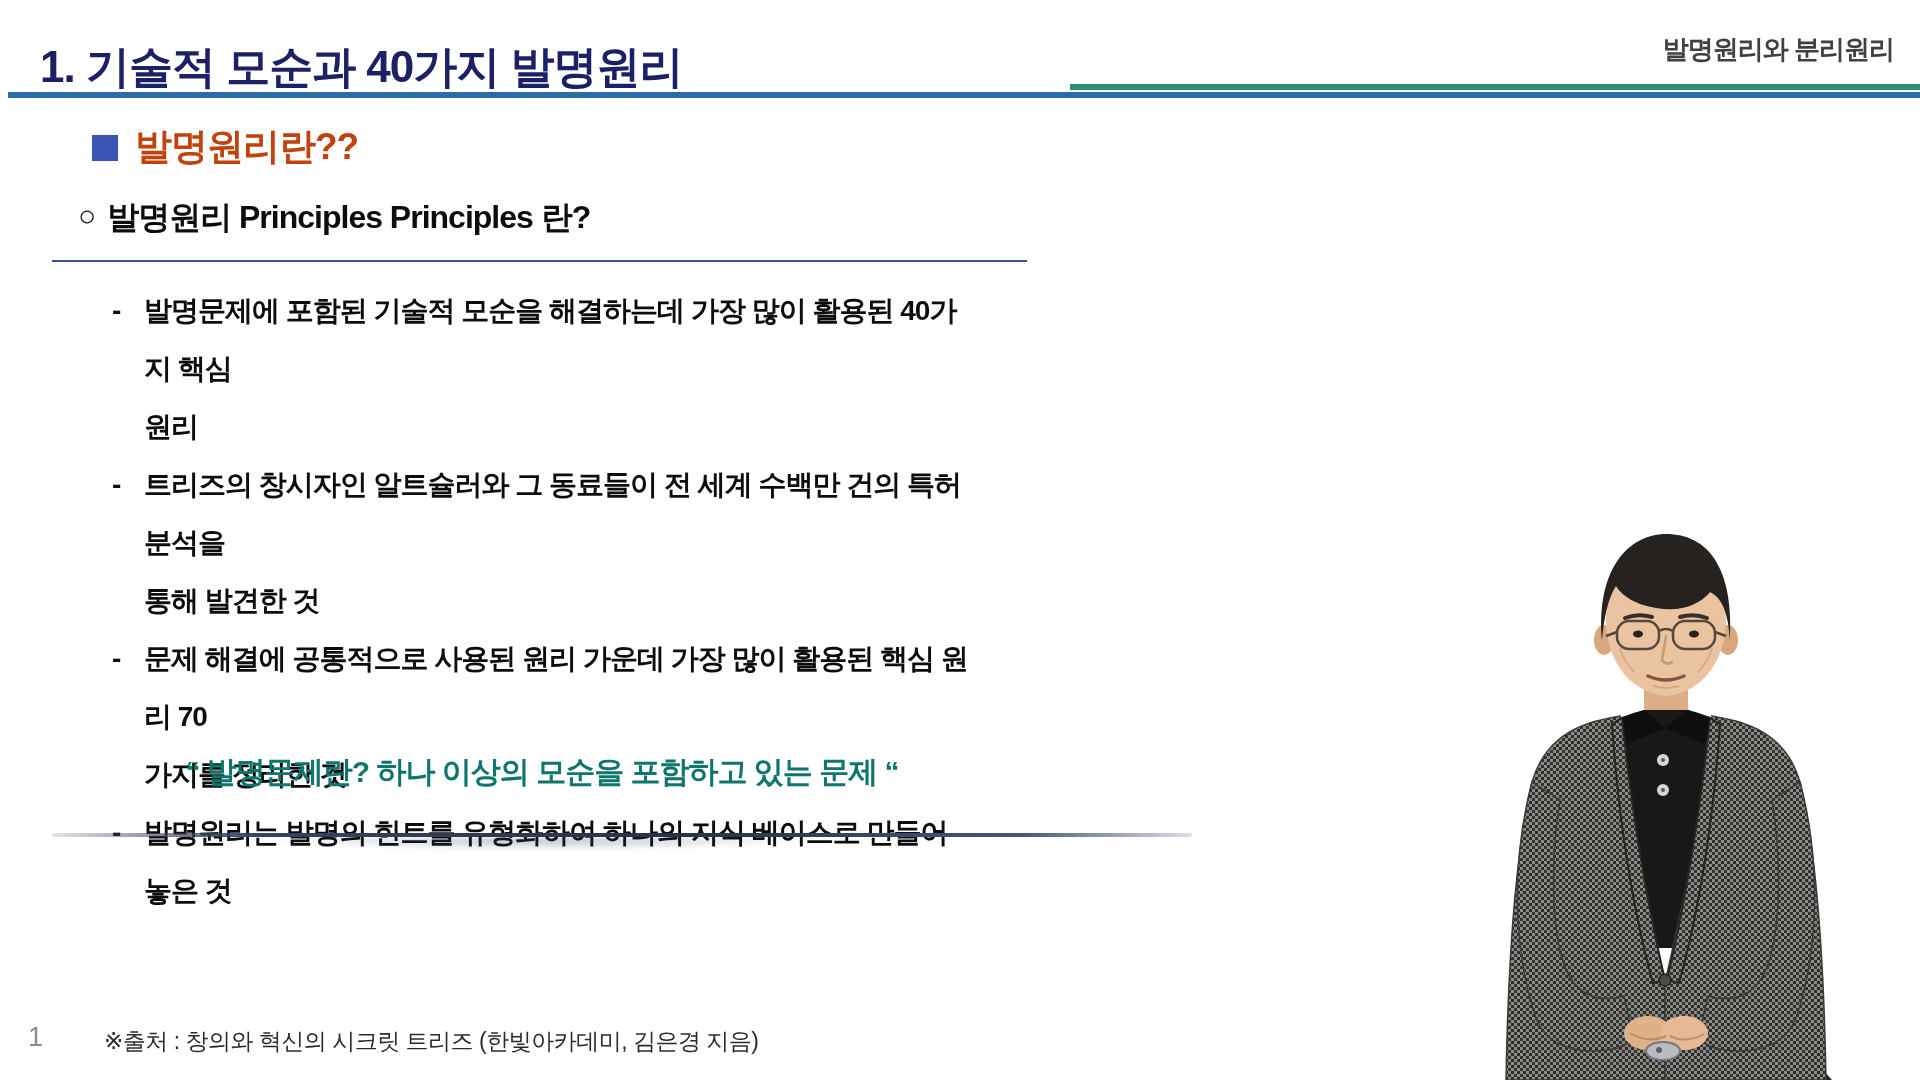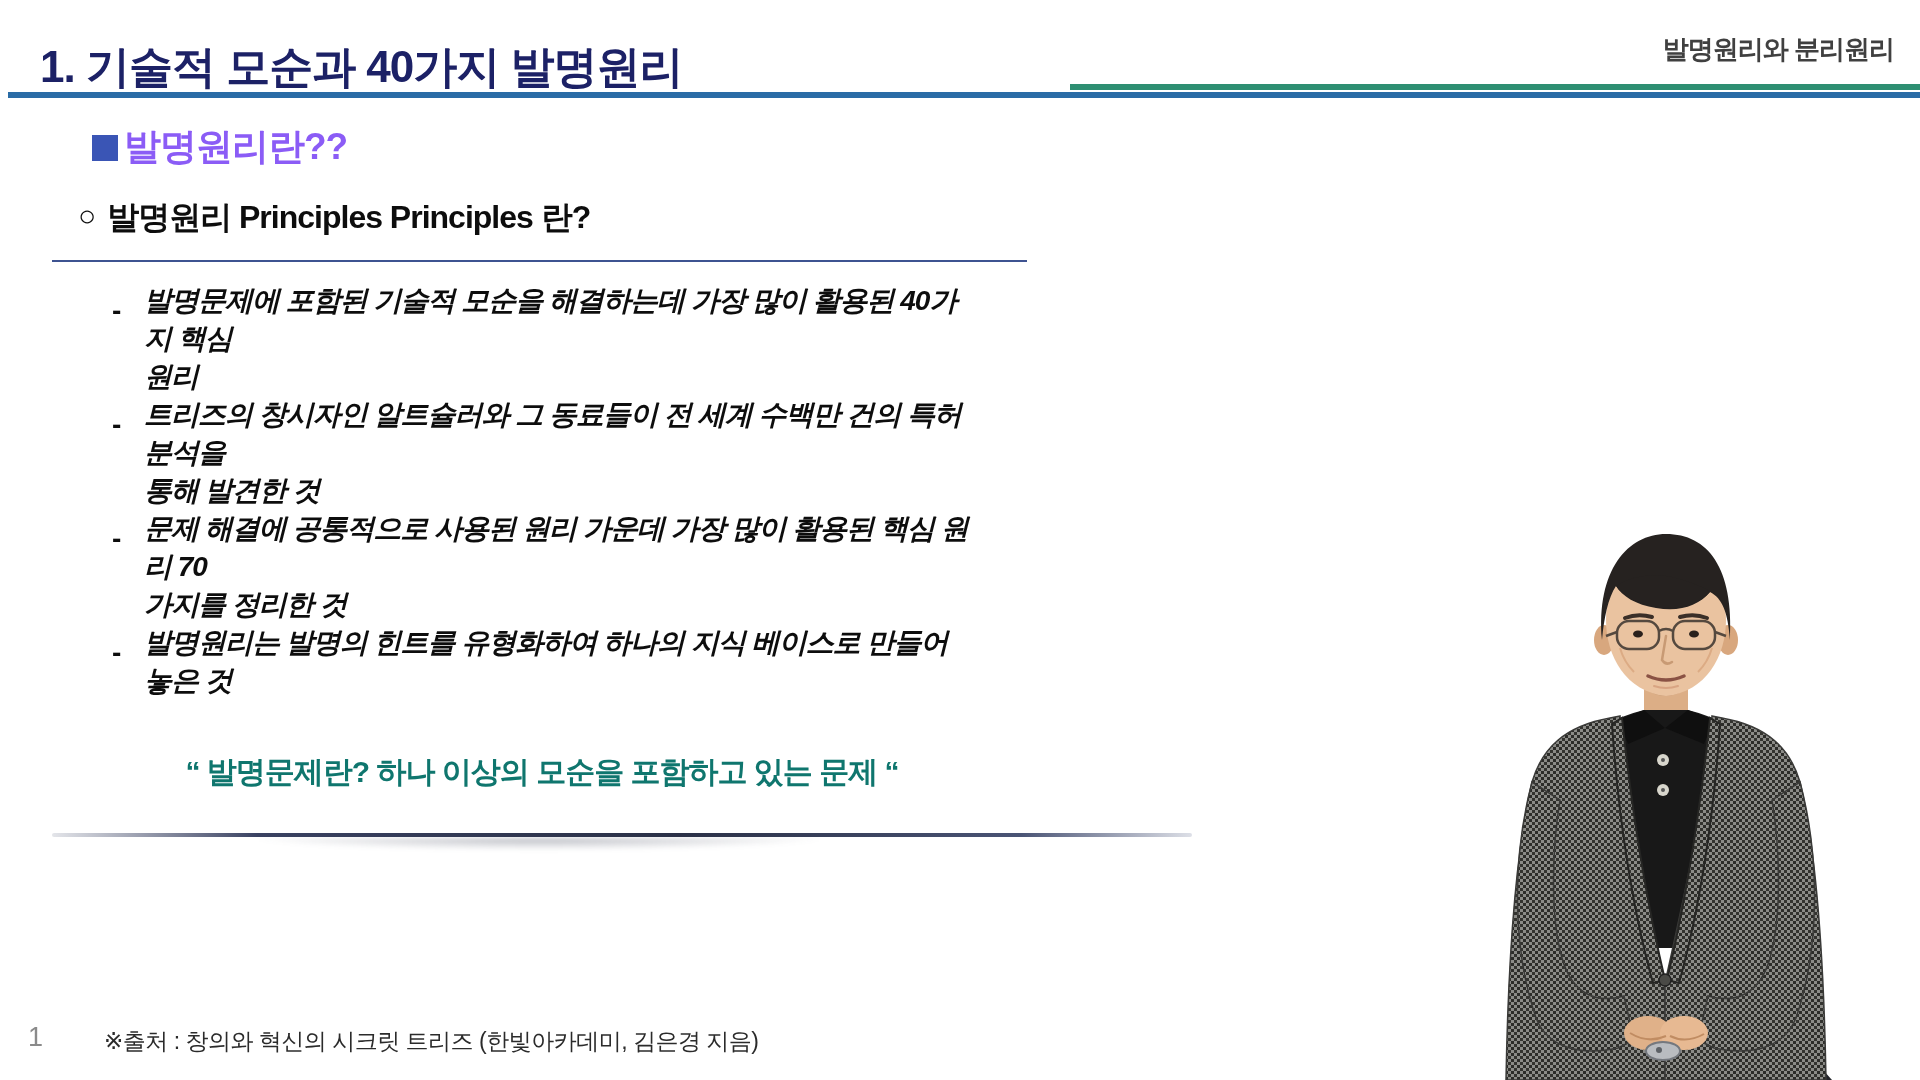--- a/index.html
+++ b/index.html
@@ -13,41 +13,41 @@
     font-size:44px;font-weight:800;color:#1c2166;letter-spacing:-1px;white-space:nowrap;margin-top:12px;
   }
   .header-right{
     position:absolute;right:26px;top:32px;
     font-size:26px;font-weight:800;color:#404040;letter-spacing:-1px;
   }
   .rule-blue{position:absolute;left:8px;right:0;top:92px;height:6px;background:#2a6ca6;}
   .rule-green{position:absolute;left:1070px;right:0;top:84px;height:6px;background:#2e8f72;}
   
   .sec-heading{
-    position:absolute;left:76px;top:122px;display:flex;align-items:center;gap:6px;
-    font-size:37px;font-weight:800;color:#8b5cf6;letter-spacing:-1px;padding-left:16px;
+    position:absolute;left:76px;top:122px;display:flex;align-items:center;gap:17px;
+    font-size:37px;font-weight:800;color:#c2410c;letter-spacing:-1px;padding-left:16px;
   }
   .sq-marker{width:26px;height:26px;background:#3a55b5;display:inline-block;transform:translateY(1px);}
   .sub-heading{
     position:absolute;left:78px;top:196px;display:flex;align-items:center;gap:12px;
     font-size:32px;font-weight:800;color:#0d0d0d;letter-spacing:-1px;
   }
   .circle-marker{font-size:30px;font-weight:400;transform:translateY(-2px);}
   .hr-thin{position:absolute;left:52px;top:260px;width:975px;height:2px;background:#3e5391;}
   
   .bullets{
     position:absolute;left:112px;top:282px;width:860px;margin:0;padding:0;list-style:none;
   }
   .bullets li{display:flex;align-items:flex-start;}
   .dash{
     flex:0 0 32px;font-size:28px;font-weight:800;color:#0d0d0d;line-height:58px;
   }
   .btxt{
-    flex:1;font-size:28px;font-weight:800;color:#0d0d0d;line-height:38px;
-    letter-spacing:-1px;white-space:pre-line;font-style:italic;
+    flex:1;font-size:28px;font-weight:800;color:#0d0d0d;line-height:58px;
+    letter-spacing:-1px;white-space:pre-line;
   }
   
   .quote{
     position:absolute;left:52px;top:752px;width:980px;text-align:center;
     font-size:30px;font-weight:800;color:#0f766e;letter-spacing:-1px;
   }
   
   .divider-line{
     position:absolute;left:52px;top:833px;width:1140px;height:4px;border-radius:2px;
     background:linear-gradient(to right,rgba(70,80,110,0.15),#3a4262 18%,#2b3147 55%,#4a5475 85%,rgba(120,130,160,0.25));

